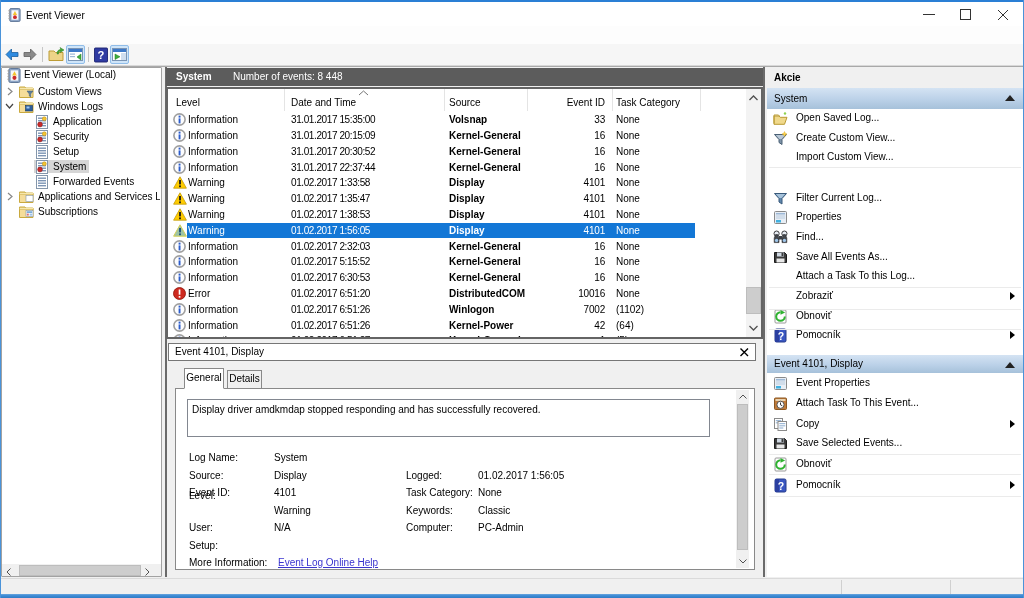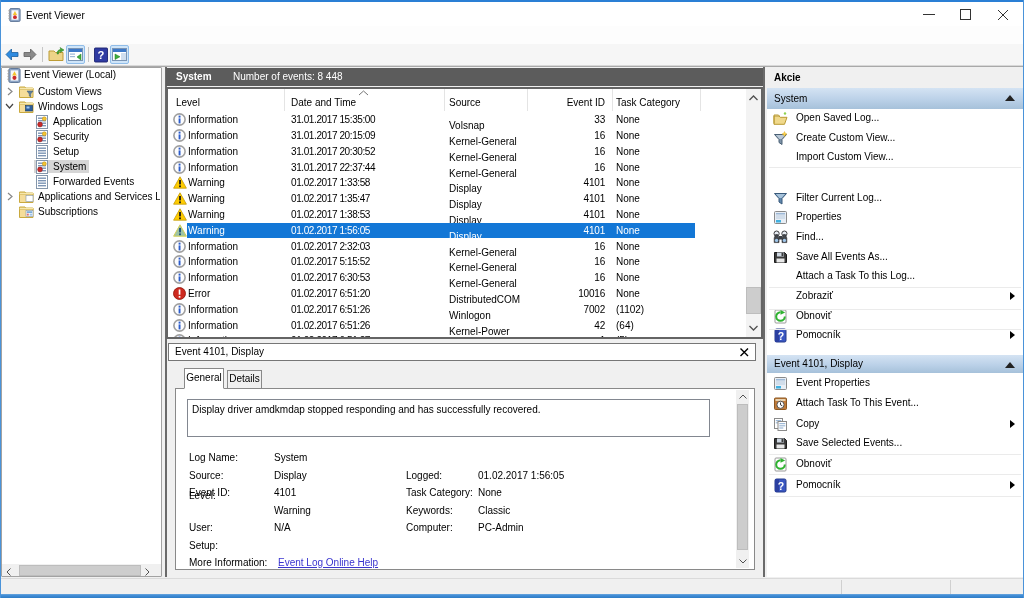--- a/index.html
+++ b/index.html
@@ -29,21 +29,21 @@
 #centercol { left:165px; top:67px; width:600px; height:510px; background:#f0f0f0; border-left:2px solid #6a6a6a; border-right:2px solid #6a6a6a; }
 
 #darkhdr { left:166px; top:68px; width:597px; height:18px; background:#5c5c5c; color:#fff; line-height:18px; }
 #listbox { left:166px; top:87px; width:597px; height:252px; background:#fff; border:2px solid #646464; border-right-width:2px; }
 #tblhdr { left:168px; top:89px; width:593px; height:22px; background:#fff; }
 .colsep { position:absolute; top:0px; width:1px; height:22px; background:#e4e4e4; }
 #rows { left:168px; top:111px; width:578px; height:226px; background:#fff; overflow:hidden; }
 .row { position:absolute; left:0; width:579px; height:16px; }
 .rlabel { position:absolute; left:20px; top:2px; }
 .rdate { position:absolute; left:123px; top:2px; letter-spacing:-0.4px; }
-.rsrc { position:absolute; left:281px; top:8px; }
+.rsrc { position:absolute; left:281px; top:2px;font-weight:bold; }
 .rid { position:absolute; left:349px; width:88px; top:2px; text-align:right; letter-spacing:-0.2px; }
 .rcat { position:absolute; left:448px; top:2px; }
 .ricon { position:absolute; left:5px; top:1px; }
 #tblvsb { left:746px; top:89px; width:15px; height:248px; background:#f3f3f3; }
 
 
 
 #evhdr { left:168px; top:343px; width:588px; height:18px; background:#fff; border:1px solid #767676; line-height:16px; }
 #evtabs { left:175px; top:368px; width:580px; height:21px; }
 .tab { position:absolute; top:0; height:22px; border:1px solid #898989; background:#f0f0f0; text-align:center; }

